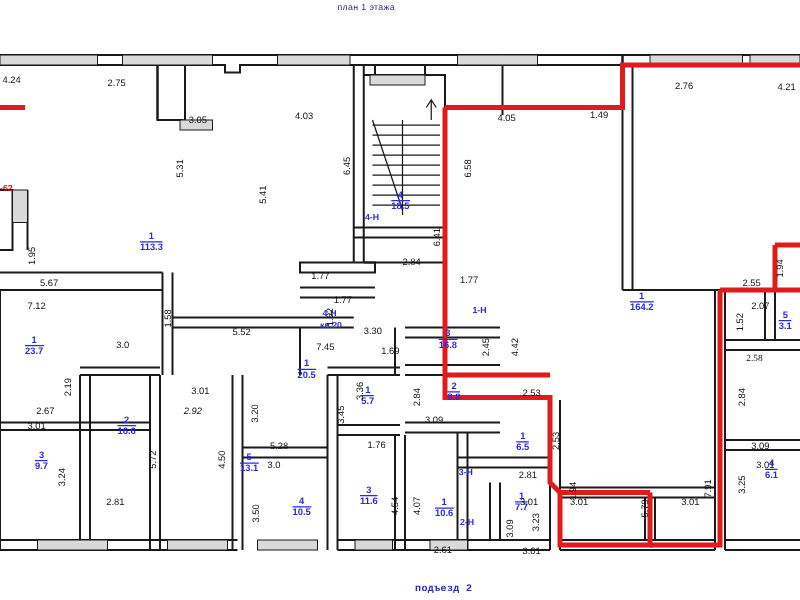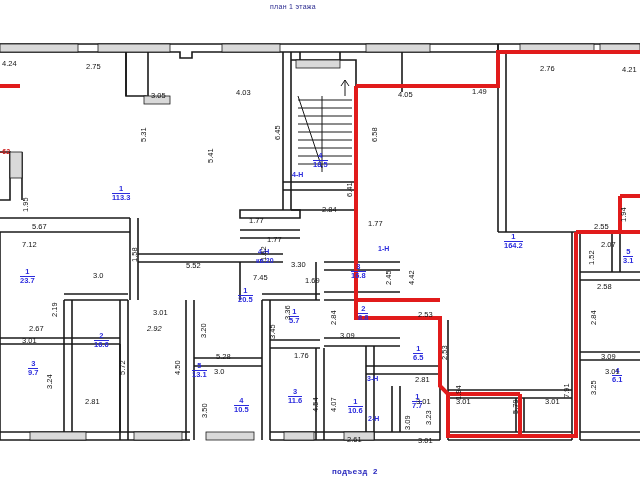--- a/index.html
+++ b/index.html
@@ -282,21 +282,21 @@
       <div class="lbl dim" style="left: 347px; top: 436px;">2.61</div>
       <div class="lbl dim" style="left: 340px; top: 332px;">3.09</div>
       <div class="lbl dim" style="left: 418px; top: 311px;">2.53</div>
       <div class="lbl dim" style="left: 415px; top: 376px;">2.81</div>
       <div class="lbl dim" style="left: 416px; top: 398px;">3.01</div>
       <div class="lbl dim" style="left: 418px; top: 437px;">3.01</div>
       <div class="lbl dim" style="left: 456px; top: 398px;">3.01</div>
       <div class="lbl dim" style="left: 545px; top: 398px;">3.01</div>
       <div class="lbl dim" style="left: 594px; top: 223px;">2.55</div>
       <div class="lbl dim" style="left: 601px; top: 241px;">2.07</div>
-      <div class="lbl dim" style="left: 597px; top: 283px;">2.58</div>
+      <div class="lbl dim" style="left: 597px; top: 283px; font-family: Liberation Serif, serif;">2.58</div>
       <div class="lbl dim" style="left: 601px; top: 353px;">3.09</div>
       <div class="lbl dim" style="left: 605px; top: 368px;">3.01</div>
     </div>
   <div id="dims-v-layer">
       <div class="lbl dim v" style="left: 140px; top: 142px;">5.31</div>
       <div class="lbl dim v" style="left: 22px; top: 212px;">1.95</div>
       <div class="lbl dim v" style="left: 207px; top: 163px;">5.41</div>
       <div class="lbl dim v" style="left: 274px; top: 140px;">6.45</div>
       <div class="lbl dim v" style="left: 371px; top: 142px;">6.58</div>
       <div class="lbl dim v" style="left: 346px; top: 197px;">6.41</div>

